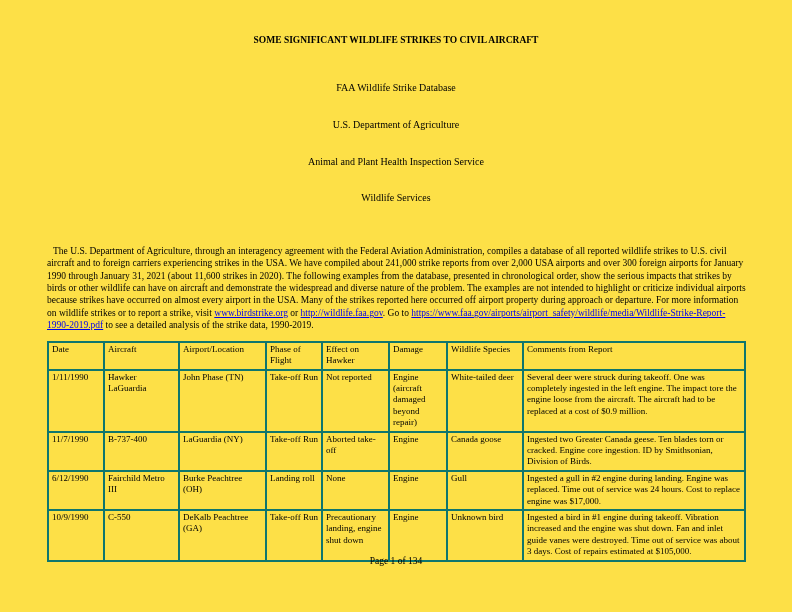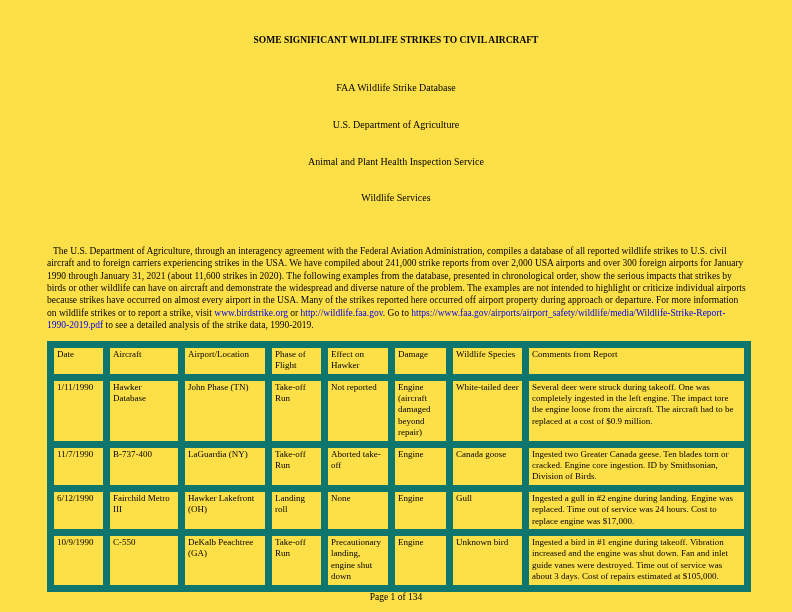--- a/index.html
+++ b/index.html
@@ -30,41 +30,42 @@
   }
   .intro {
     margin: 16px 45px 0 47px;
     font-size: 9.5px;
     line-height: 12.4px;
     text-indent: 6px;
     text-align: left;
   }
   .intro a {
     color: #0000EE;
+    text-decoration: underline;
     cursor: pointer;
   }
   table.strikes {
     margin: 9px 0 0 47px;
     border-collapse: collapse;
     table-layout: fixed;
     width: 697px;
     font-size: 9px;
     line-height: 11.4px;
   }
   table.strikes th, table.strikes td {
-    border: 7px solid #0f766e;
+    border: 2px solid #0f766e;
     padding: 1px 3px 2px 3px;
     vertical-align: top;
     text-align: left;
     font-weight: normal;
     overflow: hidden;
   }
   .page-footer {
     position: absolute;
-    top: 592px;
+    top: 556px;
     left: 0;
     width: 100%;
     text-align: center;
     font-size: 9.5px;
   }
 </style>
 </head>
 <body>
 
 <div class="page">
@@ -101,42 +102,42 @@
         <th>Phase of Flight</th>
         <th>Effect on Hawker</th>
         <th>Damage</th>
         <th>Wildlife Species</th>
         <th>Comments from Report</th>
       </tr>
     </thead>
     <tbody>
       <tr>
         <td>1/11/1990</td>
-        <td>Hawker Database</td>
+        <td>Hawker LaGuardia</td>
         <td>John Phase (TN)</td>
         <td>Take-off Run</td>
         <td>Not reported</td>
         <td>Engine (aircraft damaged beyond repair)</td>
         <td>White-tailed deer</td>
         <td>Several deer were struck during takeoff. One was completely ingested in the left engine. The impact tore the engine loose from the aircraft. The aircraft had to be replaced at a cost of $0.9 million.</td>
       </tr>
       <tr>
         <td>11/7/1990</td>
         <td>B-737-400</td>
         <td>LaGuardia (NY)</td>
         <td>Take-off Run</td>
         <td>Aborted take-off</td>
         <td>Engine</td>
         <td>Canada goose</td>
         <td>Ingested two Greater Canada geese. Ten blades torn or cracked. Engine core ingestion. ID by Smithsonian, Division of Birds.</td>
       </tr>
       <tr>
         <td>6/12/1990</td>
         <td>Fairchild Metro III</td>
-        <td>Hawker Lakefront (OH)</td>
+        <td>Burke Peachtree (OH)</td>
         <td>Landing roll</td>
         <td>None</td>
         <td>Engine</td>
         <td>Gull</td>
         <td>Ingested a gull in #2 engine during landing.  Engine was replaced.  Time out of service was 24 hours. Cost to replace engine was $17,000.</td>
       </tr>
       <tr>
         <td>10/9/1990</td>
         <td>C-550</td>
         <td>DeKalb Peachtree (GA)</td>

